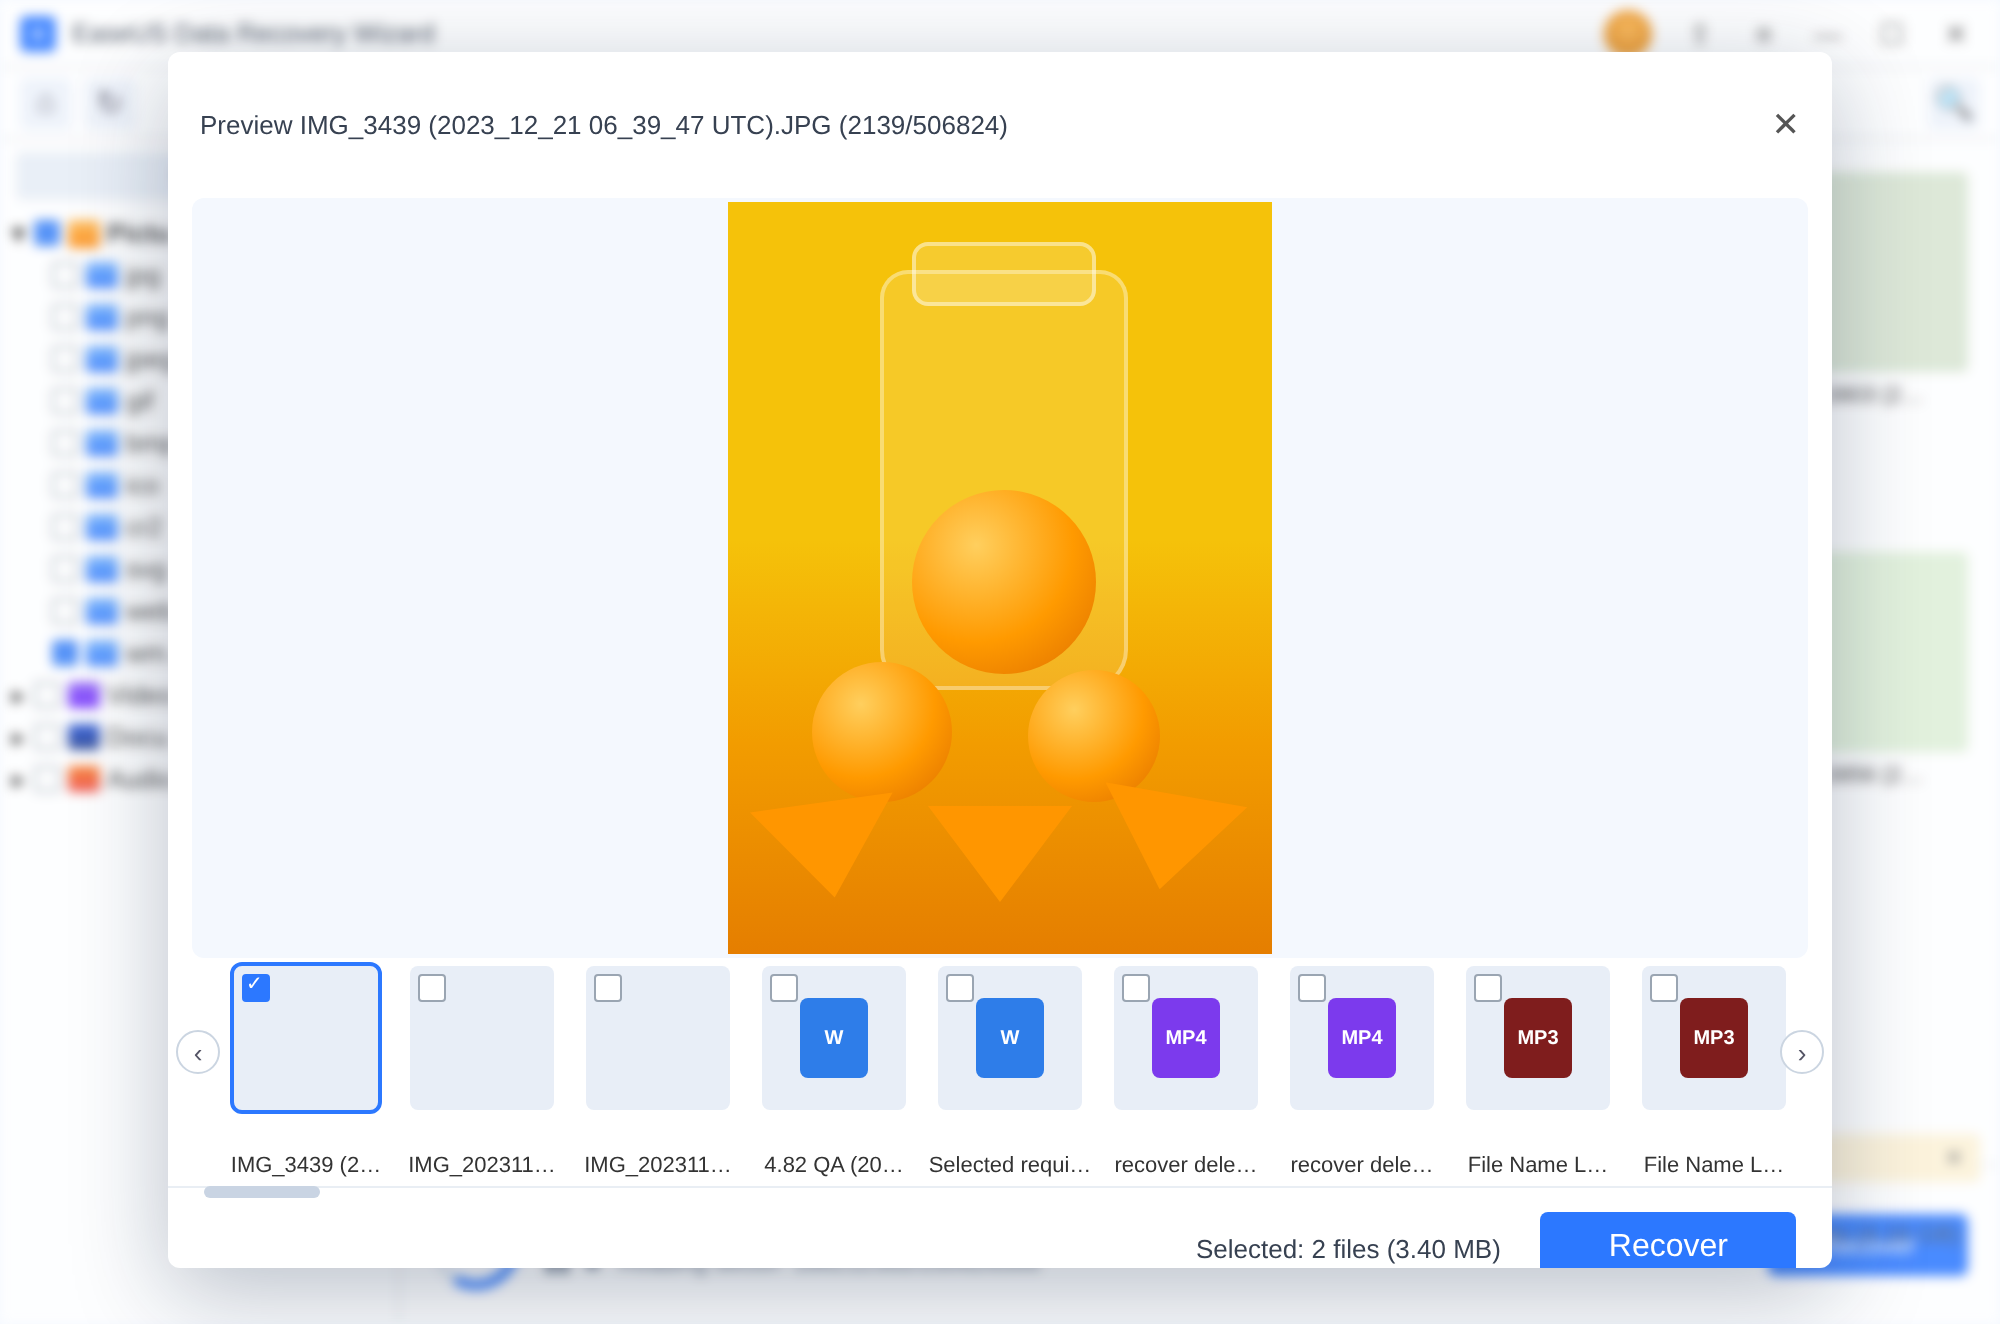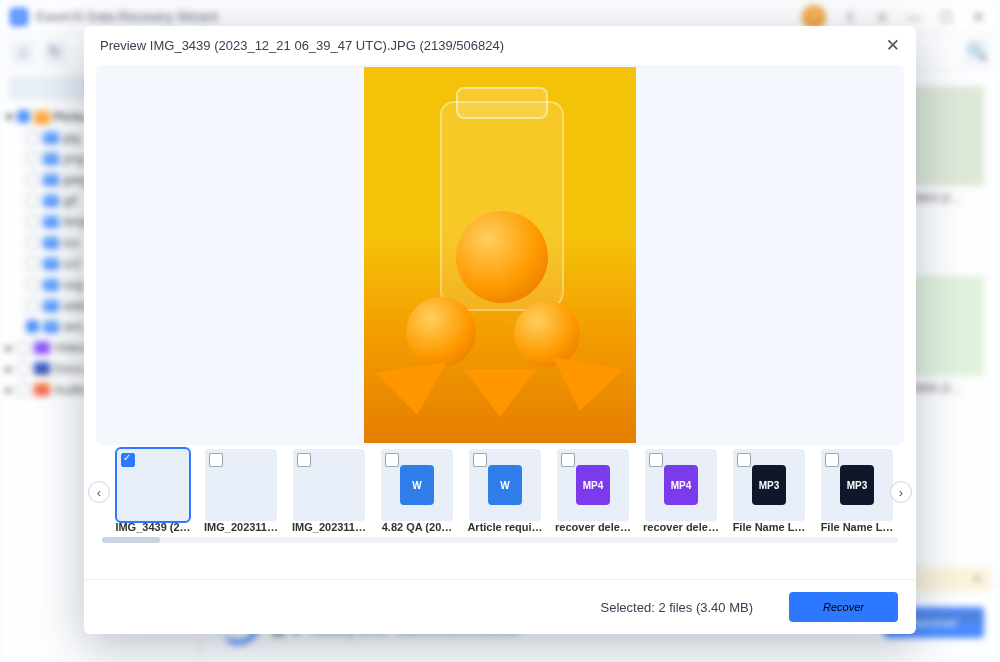--- a/index.html
+++ b/index.html
@@ -42,21 +42,21 @@
 .toast .close-x{margin-left:auto;color:#777;}
 .progress-row{display:flex;align-items:center;height:100%;padding:0 16px;gap:12px;font-size:12px;color:#333;}
 .prog-circle{width:44px;height:44px;border-radius:50%;background:conic-gradient(#2c78ff 0 212deg,#e5ecf6 0);display:flex;align-items:center;justify-content:center;color:#2c78ff;font-weight:600;font-size:12px;position:relative;}
 .prog-circle::after{content:"";position:absolute;inset:5px;background:#fff;border-radius:50%;}
 .prog-circle span{position:relative;z-index:1;}
 .btn-primary{background:#2c78ff;color:#fff;border-radius:4px;padding:8px 26px;font-size:13px;border:none;}
 
 
 .overlay{position:absolute;inset:0;background:rgba(255,255,255,0);} 
 .dialog{position:absolute;left:84px;top:26px;right:84px;bottom:28px;background:#fff;border-radius:6px;box-shadow:0 12px 48px rgba(10,30,60,.28);display:flex;flex-direction:column;overflow:hidden;}
-.dlg-title{padding:9px 16px;font-size:13px;color:#374151;display:flex;align-items:center;}
+.dlg-title{padding:26px 16px;font-size:13px;color:#374151;display:flex;align-items:center;}
 .dlg-title .x{margin-left:auto;color:#555;font-size:17px;cursor:pointer;}
 .preview-pane{flex:0 0 380px;margin:0 12px;border-radius:6px;background:#f4f8fe;display:flex;align-items:center;justify-content:center;}
 .preview-img{height:376px;width:272px;background:linear-gradient(180deg,#f5c20a 0 45%,#f29c00 72%,#e57e00 100%);position:relative;overflow:hidden;}
 .jar{position:absolute;top:34px;left:76px;width:124px;height:210px;border-radius:14px 14px 20px 20px;background:rgba(255,255,255,.12);border:2px solid rgba(255,255,255,.35);}
 .jar::before{content:"";position:absolute;top:-16px;left:14px;right:14px;height:28px;border:2px solid rgba(255,255,255,.45);border-radius:8px;background:rgba(255,255,255,.15);}
 .orange{position:absolute;border-radius:50%;background:radial-gradient(circle at 35% 30%,#ffcf5e,#ff9a00 55%,#de6e00);}
 .o1{width:92px;height:92px;top:144px;left:92px;}
 .o2{width:70px;height:70px;top:230px;left:42px;}
 .o3{width:66px;height:66px;top:234px;left:150px;}
 .slice{position:absolute;width:0;height:0;border-left:36px solid transparent;border-right:36px solid transparent;border-top:48px solid #ff9600;}
@@ -72,33 +72,33 @@
 .thumb-row{display:flex;align-items:flex-start;padding:4px 28px 0;gap:6px;position:relative;}
 .nav-btn{width:22px;height:22px;border-radius:50%;border:1px solid #cbd5e1;background:#fff;color:#556;font-size:13px;display:flex;align-items:center;justify-content:center;position:absolute;top:36px;}
 .nav-prev{left:4px;}
 .nav-next{right:4px;}
 .card{width:82px;}
 .card .cimg{width:72px;height:72px;border-radius:4px;background:#e8eef7;position:relative;margin:0 auto;}
 .card.active .cimg{outline:2px solid #2c78ff;}
 .card .ccb{position:absolute;top:4px;left:4px;width:14px;height:14px;border:1px solid #9aa5b2;border-radius:2px;background:#fff;}
 .card .ccb.ck{background:#2c78ff;border-color:#2c78ff;}
 .card .ccb.ck::after{content:"✓";color:#fff;font-size:10px;position:absolute;top:-2px;left:1px;}
-.card .ctxt{font-size:11px;color:#333;text-align:center;margin-top:0;white-space:nowrap;overflow:hidden;text-overflow:ellipsis;font-weight:bold;}
+.card .ctxt{font-size:11px;color:#333;text-align:center;margin-top:22px;white-space:nowrap;overflow:hidden;text-overflow:ellipsis;}
 .card .ic{width:34px;height:40px;border-radius:4px;position:absolute;top:16px;left:19px;display:flex;align-items:center;justify-content:center;color:#fff;font-size:10px;font-weight:700;}
 .ic-word{background:#2e7de9;}
 .ic-mp4{background:#7c3aed;}
-.ic-mp3{background:#0f172a;}
+.ic-mp3{background:#7f1d1d;}
 .thumb-photo1{background:linear-gradient(180deg,#f5c20a,#f29c00);}
 .straw{background:radial-gradient(circle at 50% 70%,#e11d48 0 30%,transparent 31%),#fff;}
 
 .hscroll{margin:4px 18px 0;height:6px;background:#eef1f5;border-radius:3px;position:relative;}
 .hscroll .knob{width:58px;height:6px;background:#c9d4e3;border-radius:3px;position:absolute;left:0;}
 
-.dlg-footer{margin-top:auto;border-top:1px solid #e9eef4;padding:12px 18px;display:flex;align-items:center;justify-content:flex-end;font-size:13px;color:#374151;gap:36px;}
-.recover-btn{background:#2c78ff;color:#000000;border:none;border-radius:4px;padding:9px 34px;font-size:11px;font-style:italic;}
+.dlg-footer{margin-top:auto;border-top:1px solid #e9eef4;padding:12px 18px;display:flex;align-items:center;justify-content:flex-end;font-size:13px;color:#374151;gap:20px;}
+.recover-btn{background:#2c78ff;color:#ffffff;border:none;border-radius:4px;padding:9px 34px;font-size:16px;}
 .selected-summary{position:absolute;right:20px;bottom:38px;font-size:12px;color:#4a5a70;}
 </style>
 </head>
 <body>
 
 <div class="window">
  <div class="bg">
   <div class="titlebar">
     <span class="logo">+</span>
     <span>EaseUS Data Recovery Wizard</span>
@@ -268,21 +268,21 @@
               <span class="ccb "></span>
               <span class="ic ic-word">W</span>
             </div>
             <div class="ctxt">4.82 QA (20…</div>
           </div>
           <div class="card">
             <div class="cimg ">
               <span class="ccb "></span>
               <span class="ic ic-word">W</span>
             </div>
-            <div class="ctxt">Article requi…</div>
+            <div class="ctxt">Selected requi…</div>
           </div>
           <div class="card">
             <div class="cimg ">
               <span class="ccb "></span>
               <span class="ic ic-mp4">MP4</span>
             </div>
             <div class="ctxt">recover dele…</div>
           </div>
           <div class="card">
             <div class="cimg ">

